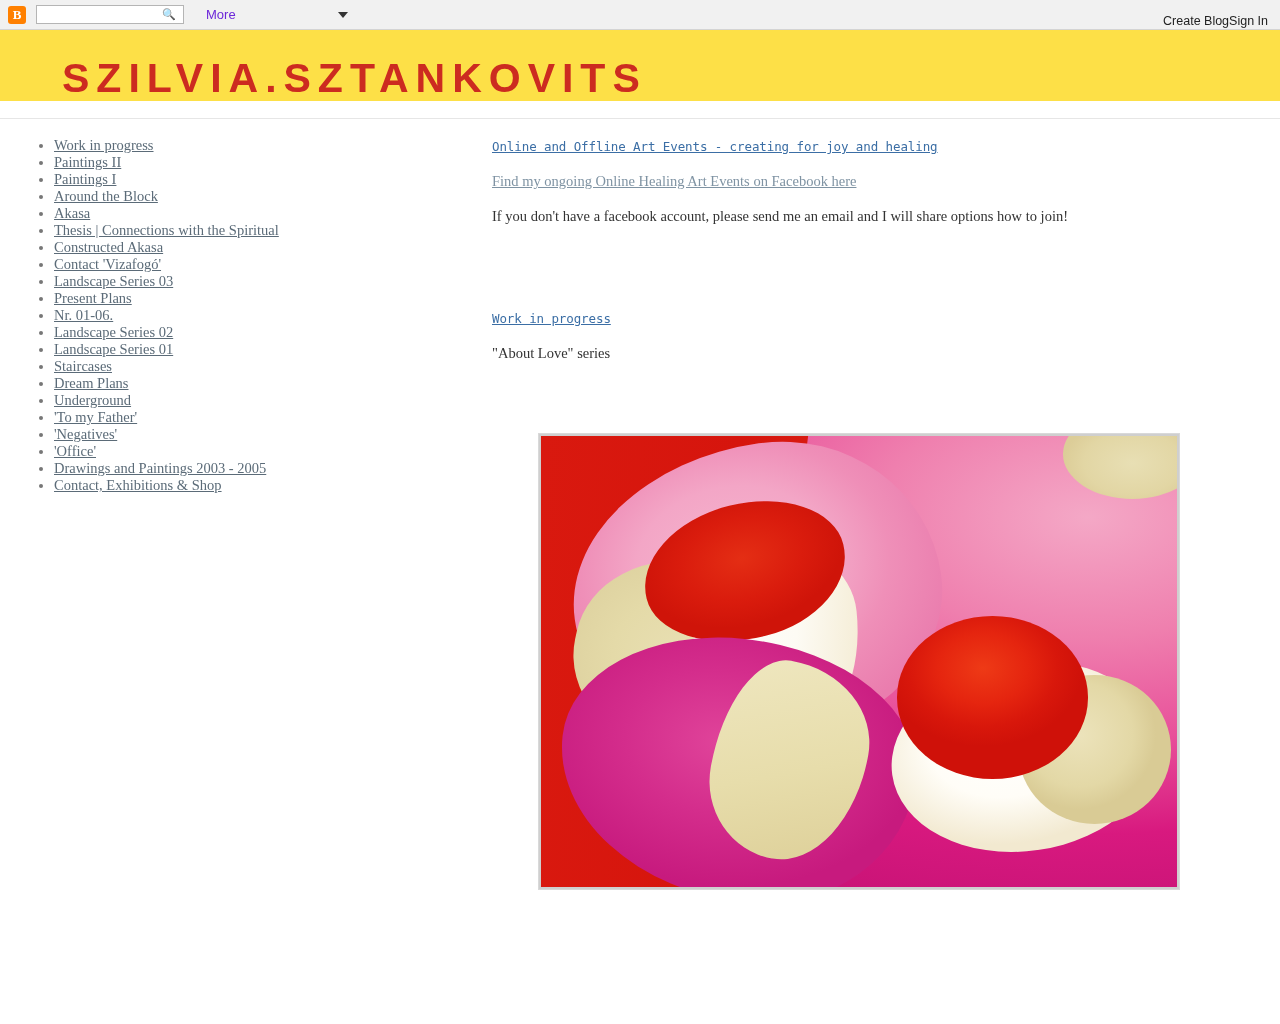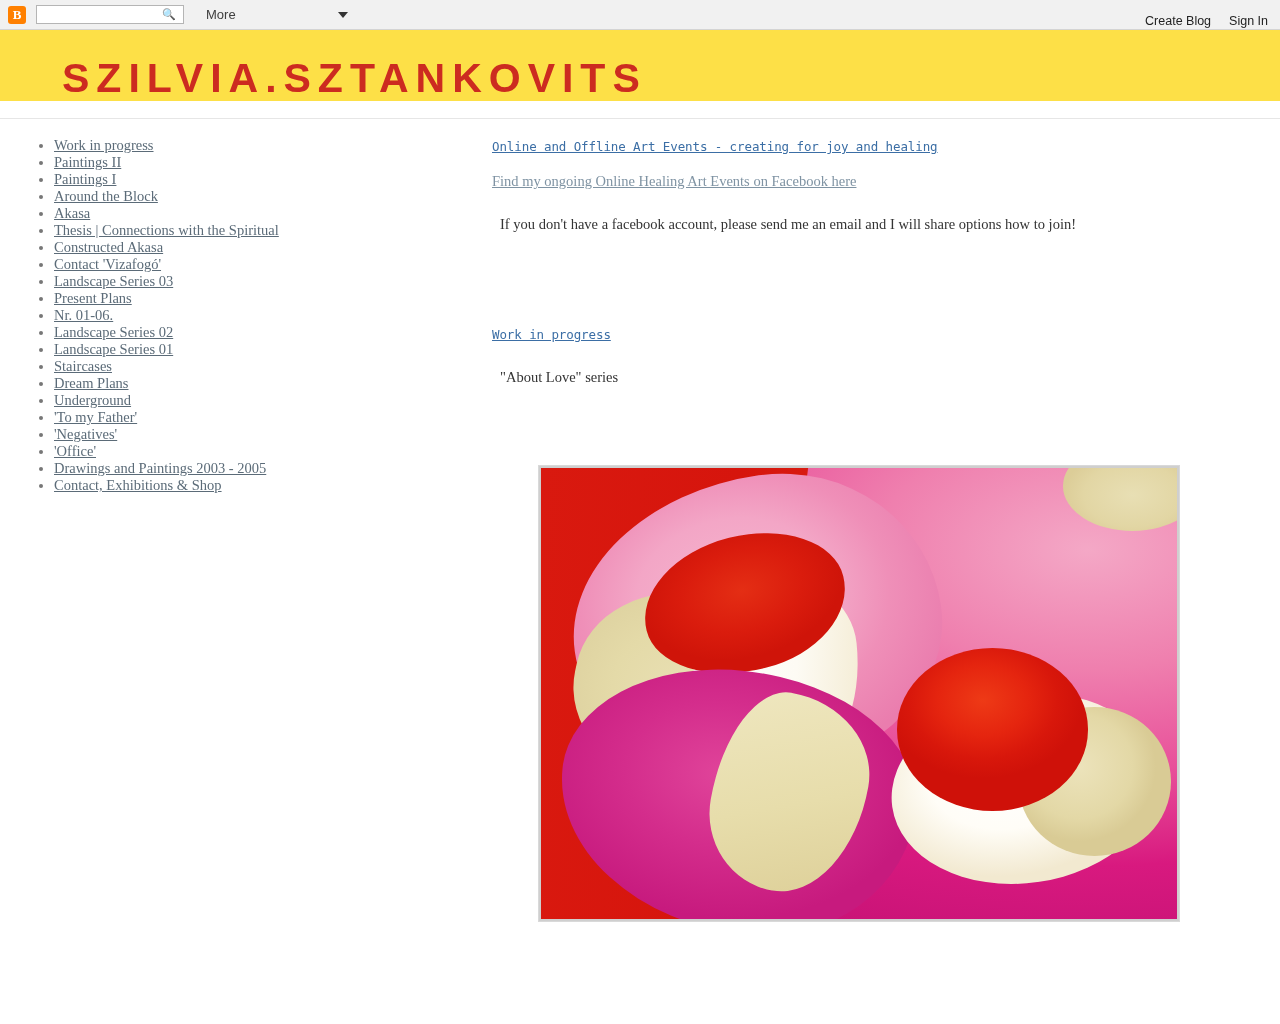--- a/index.html
+++ b/index.html
@@ -50,36 +50,35 @@
     font-family: "Liberation Sans", sans-serif;
   }
   .nav-search .mag {
     width: 24px; text-align: center;
     font-size: 11px; color: #555;
     line-height: 1;
   }
   .nav-more {
     display: flex; align-items: center;
     width: 148px;
-    font-size: 13px; color: #404040;
+    font-size: 13px; color: #6d28d9;
     position: relative;
   }
   .nav-more .more-label { margin-left: 2px; }
   .nav-more .chev {
     position: absolute; right: 4px; top: 50%;
     transform: translateY(-50%);
     width: 0; height: 0;
     border-left: 5px solid transparent;
     border-right: 5px solid transparent;
     border-top: 6px solid #333;
   }
   .nav-right {
     position: absolute; right: 12px; top: 0;
     height: 42px; display: flex; align-items: center;
-    gap: 18px;
     font-size: 12.5px; color: #222;
   }
   .nav-right a { color: #222; text-decoration: none; }
 
   
   #header-wrap {
     padding: 26px 0 0 62px;
     background: #fde047;
   }
   #blog-title {
@@ -150,21 +149,21 @@
     font-family: "Liberation Serif", serif;
     font-size: 14.5px;
     color: #7f93a3;
     text-decoration: underline;
     display: inline-block;
   }
   .post-para {
     font-family: "Liberation Serif", serif;
     font-size: 14.5px;
     color: #333;
-    margin: 8px;
+    margin: 0;
   }
   .sp-1 { height: 17px; }
   .sp-2 { height: 84px; }
   .sp-3 { height: 18px; }
   .sp-4 { height: 72px; }
 
   
   #artwork-frame {
     width: 640px;
     height: 455px;

